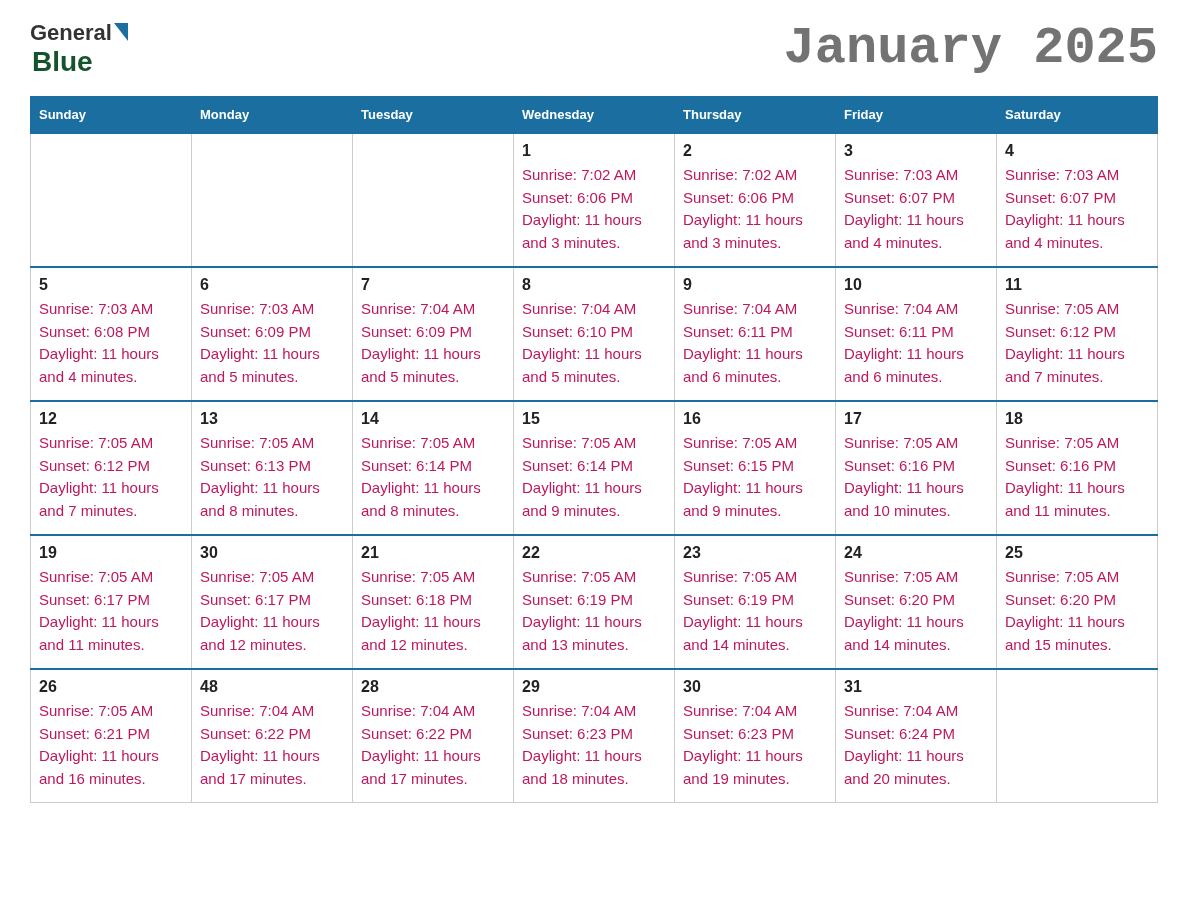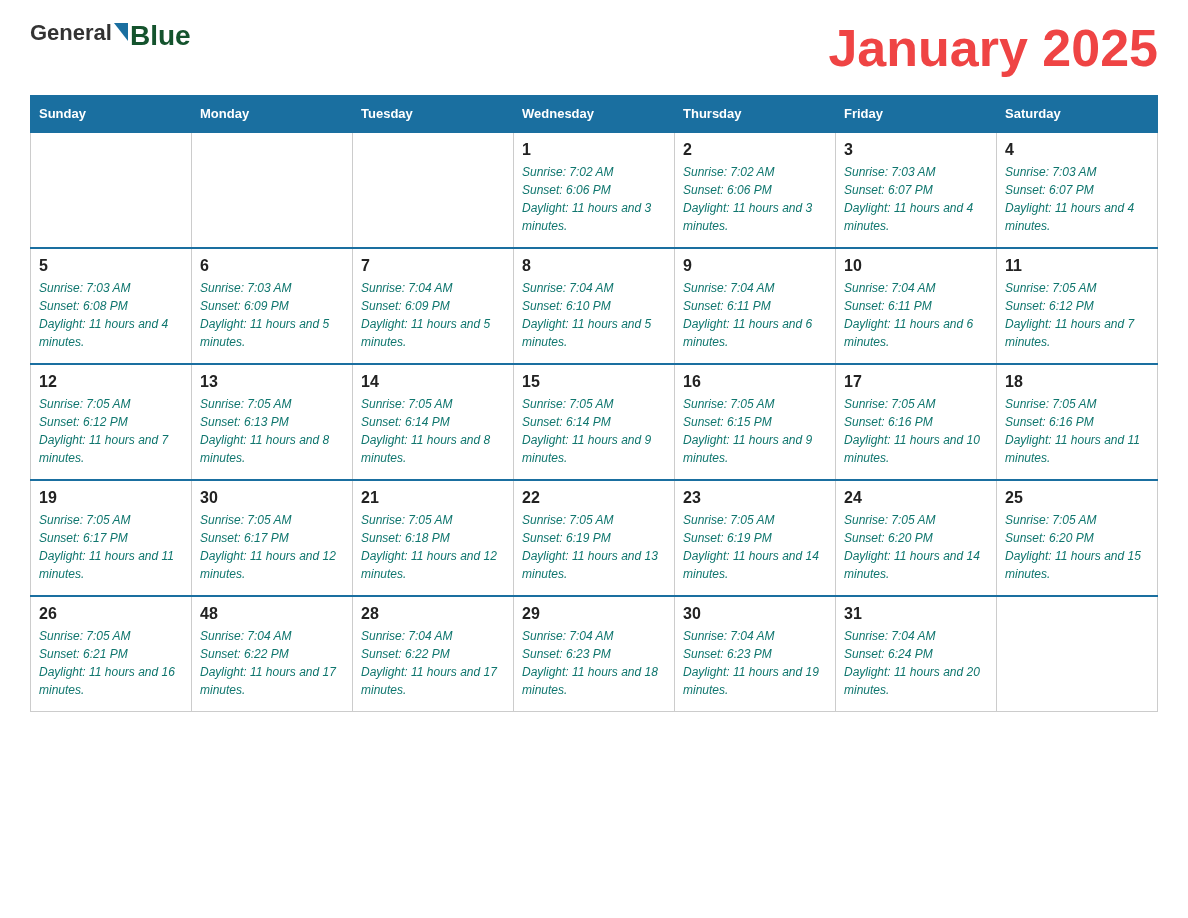--- a/index.html
+++ b/index.html
@@ -12,20 +12,21 @@
       padding: 20px 30px 30px 30px;
     }
     .header {
       display: flex;
       justify-content: space-between;
       align-items: flex-start;
       margin-bottom: 18px;
     }
     .logo {
       display: flex;
+      flex-direction: column;
       align-items: flex-start;
     }
     .logo-text {
       display: flex;
       align-items: center;
       font-size: 22px;
       font-weight: bold;
       color: #333;
     }
     .logo-general { color: #333; }
@@ -43,22 +44,23 @@
       font-size: 28px;
       font-weight: bold;
       margin-left: 2px;
     }
     .title-block {
       text-align: right;
     }
     .title-block h1 {
       font-size: 52px;
       font-weight: 900;
-      color: #ef4444;
+      color: #737373;
       line-height: 1.1;
+      font-family: Liberation Mono, monospace;
     }
     .title-block h2 {
       font-size: 22px;
       font-weight: 400;
       color: #444;
       margin-top: 4px;
     }
     .calendar {
       width: 100%;
       border-collapse: collapse;
@@ -83,24 +85,23 @@
       height: 115px;
     }
     .day-number {
       font-size: 16px;
       font-weight: 600;
       color: #222;
       display: block;
       margin-bottom: 4px;
     }
     .day-info {
-      font-size: 12px;
-      color: #0f766e;
+      font-size: 15px;
+      color: #be185d;
       line-height: 1.5;
-      font-style: italic;
     }
     .calendar tbody tr td.empty {
       background: #fff;
     }
     .calendar tbody tr {
       border-top: 2px solid #1a6fa0;
     }
     .logo-line2 {
       display: flex;
       align-items: center;

